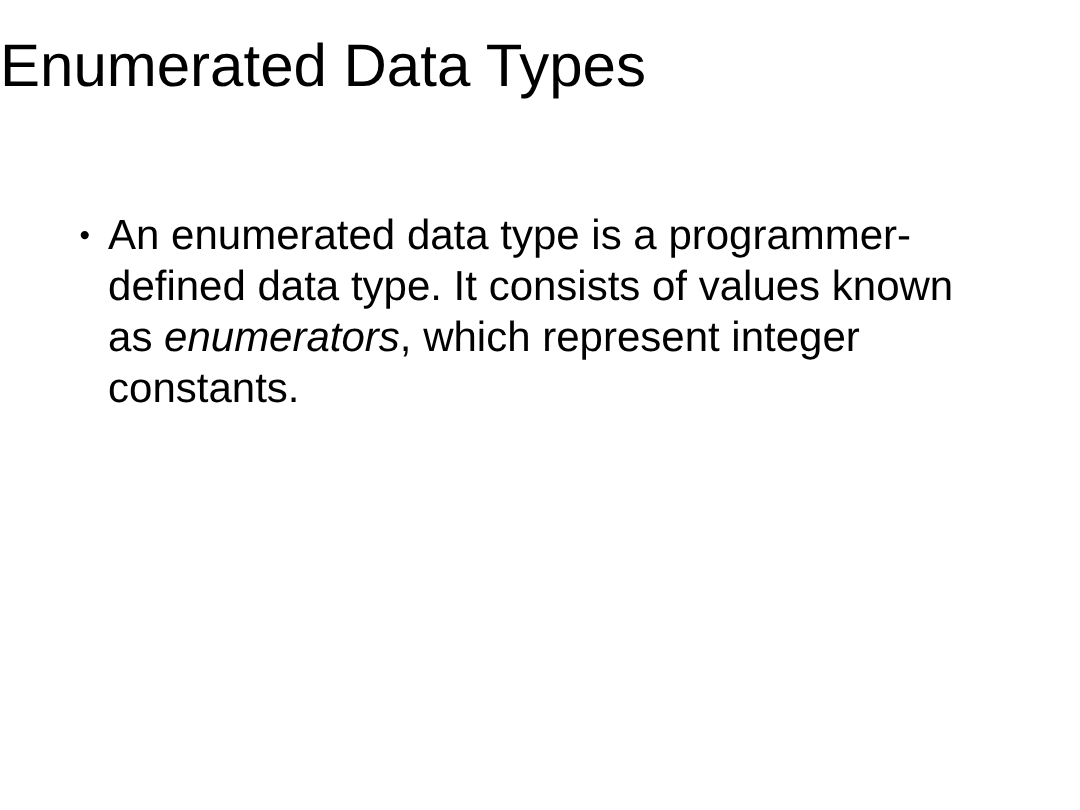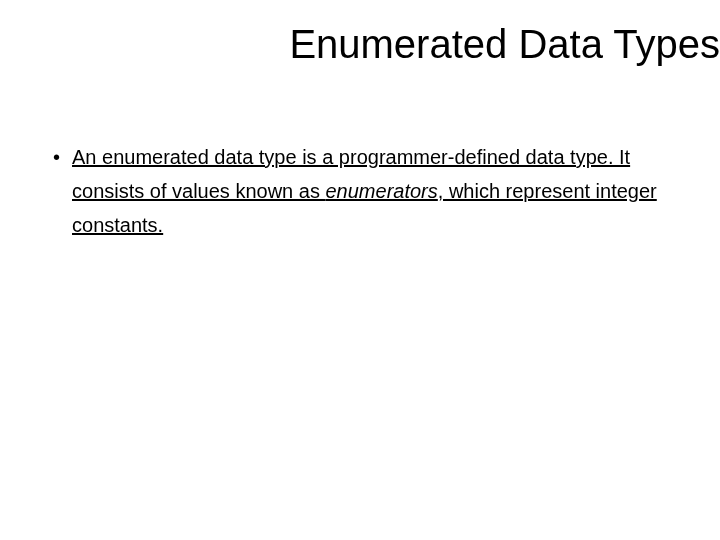--- a/index.html
+++ b/index.html
@@ -15,21 +15,21 @@
     width: 720px;
     height: 540px;
     position: relative;
     box-sizing: border-box;
   }
   .title {
     position: absolute;
     top: 22px;
     left: 0;
     width: 100%;
-    text-align: right;
+    text-align: left;
     font-size: 40px;
     font-weight: 400;
     letter-spacing: 0px;
   }
   .body {
     position: absolute;
     top: 140px;
     left: 55px;
     right: 55px;
   }
@@ -37,24 +37,23 @@
     display: flex;
     align-items: flex-start;
   }
   .bullet-dot {
     font-size: 20px;
     line-height: 34px;
     margin-right: 12px;
     margin-left: -2px;
   }
   .bullet-text {
-    font-size: 20px;
+    font-size: 28px;
     line-height: 34px;
     font-weight: 400;
-    text-decoration: underline;
   }
   .bullet-text em {
     font-style: italic;
   }
 </style>
 </head>
 <body>
 
 <div class="slide">
   <div class="title">Enumerated Data Types</div>

